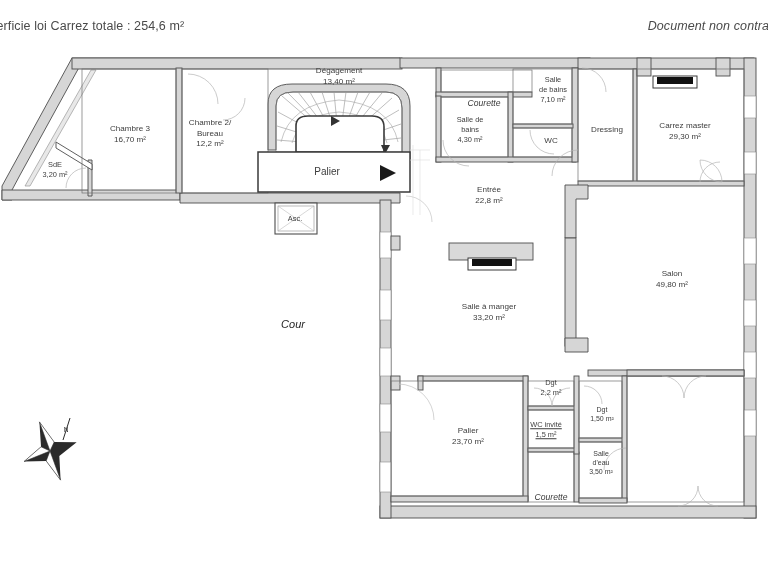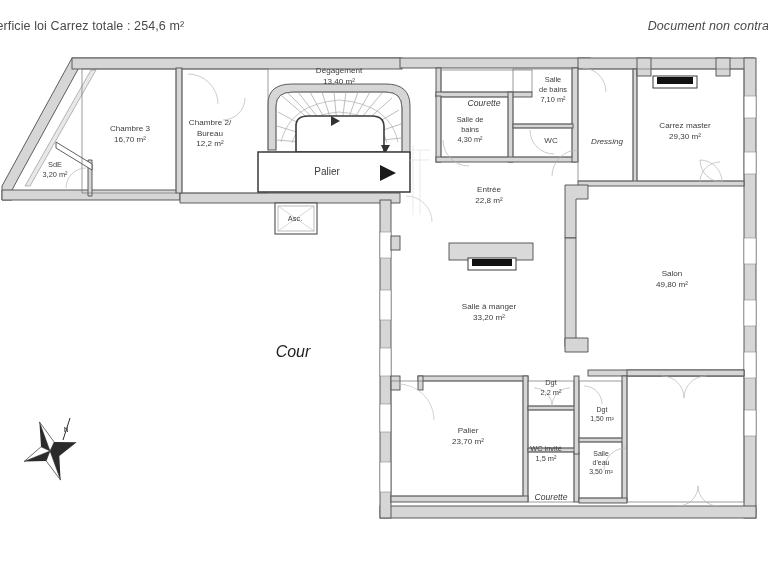--- a/index.html
+++ b/index.html
@@ -34,21 +34,21 @@
     position: absolute;
     font-size: 8.1px;
     line-height: 1.32;
     color: #3c3c3c;
     text-align: center;
     white-space: pre;
     transform: translate(-50%, -50%);
     pointer-events: none;
   }
   .lbl.ital { font-style: italic; font-size: 8.6px; margin-top: 20px; }
-  .lbl.cour { font-style: italic; font-size: 16px; color: #1f1f1f; margin-top: 28px; }
+  .lbl.cour { font-style: italic; font-size: 11px; color: #1f1f1f; }
   .lbl.palier { font-size: 10px; }
   .lbl.asc { font-size: 7.4px; }
   .lbl.small { font-size: 7.4px; }
   .lbl.tiny { font-size: 7.0px; }
 </style>
 </head>
 <body>
 
 <div id="plan-root">
 
@@ -261,28 +261,28 @@
 12,2 m²</span></div>
   <div class="lbl" style="left:339px; top:77px;"><span>Dégagement</span><br><span>13,40 m²</span></div>
   <div class="lbl palier" style="left:327px; top:172px;"><span>Palier</span></div>
   <div class="lbl asc" style="left:295px; top:219px;"><span>Asc.</span></div>
   <div class="lbl ital" style="left:484px; top:84px;"><span>Courette</span></div>
   <div class="lbl small" style="left:470px; top:130px;"><span>Salle de</span><br><span>bains
 4,30 m²</span></div>
   <div class="lbl small" style="left:553px; top:90px;"><span>Salle</span><br><span>de bains
 7,10 m²</span></div>
   <div class="lbl" style="left:551px; top:141px;"><span>WC</span></div>
-  <div class="lbl" style="left:607px; top:142px;font-style:italic;"><span>Dressing</span></div>
+  <div class="lbl" style="left:607px; top:130px;"><span>Dressing</span></div>
   <div class="lbl" style="left:685px; top:132px;"><span>Carrez master</span><br><span>29,30 m²</span></div>
   <div class="lbl" style="left:489px; top:196px;"><span>Entrée</span><br><span>22,8 m²</span></div>
   <div class="lbl" style="left:672px; top:280px;"><span>Salon</span><br><span>49,80 m²</span></div>
   <div class="lbl" style="left:489px; top:313px;"><span>Salle à manger</span><br><span>33,20 m²</span></div>
   <div class="lbl" style="left:468px; top:437px;"><span>Palier</span><br><span>23,70 m²</span></div>
   <div class="lbl small" style="left:551px; top:388px;"><span>Dgt</span><br><span>2,2 m²</span></div>
-  <div class="lbl small" style="left:546px; top:454px;"><span>WC invité</span><br><span>1,5 m²</span></div>
+  <div class="lbl small" style="left:546px; top:430px;text-decoration:underline;"><span>WC invité</span><br><span>1,5 m²</span></div>
   <div class="lbl ital" style="left:551px; top:478px;"><span>Courette</span></div>
   <div class="lbl tiny" style="left:602px; top:414px;"><span>Dgt</span><br><span>1,50 m²</span></div>
   <div class="lbl tiny" style="left:601px; top:463px;"><span>Salle</span><br><span>d'eau
 3,50 m²</span></div>
 
   <div class="lbl cour" style="left:293px; top:324px;">Cour</div>
 
   <div class="lbl" style="left:66px; top:430px; font-size:6.5px; color:#2b2b2b;">N</div>
 </div>
 

